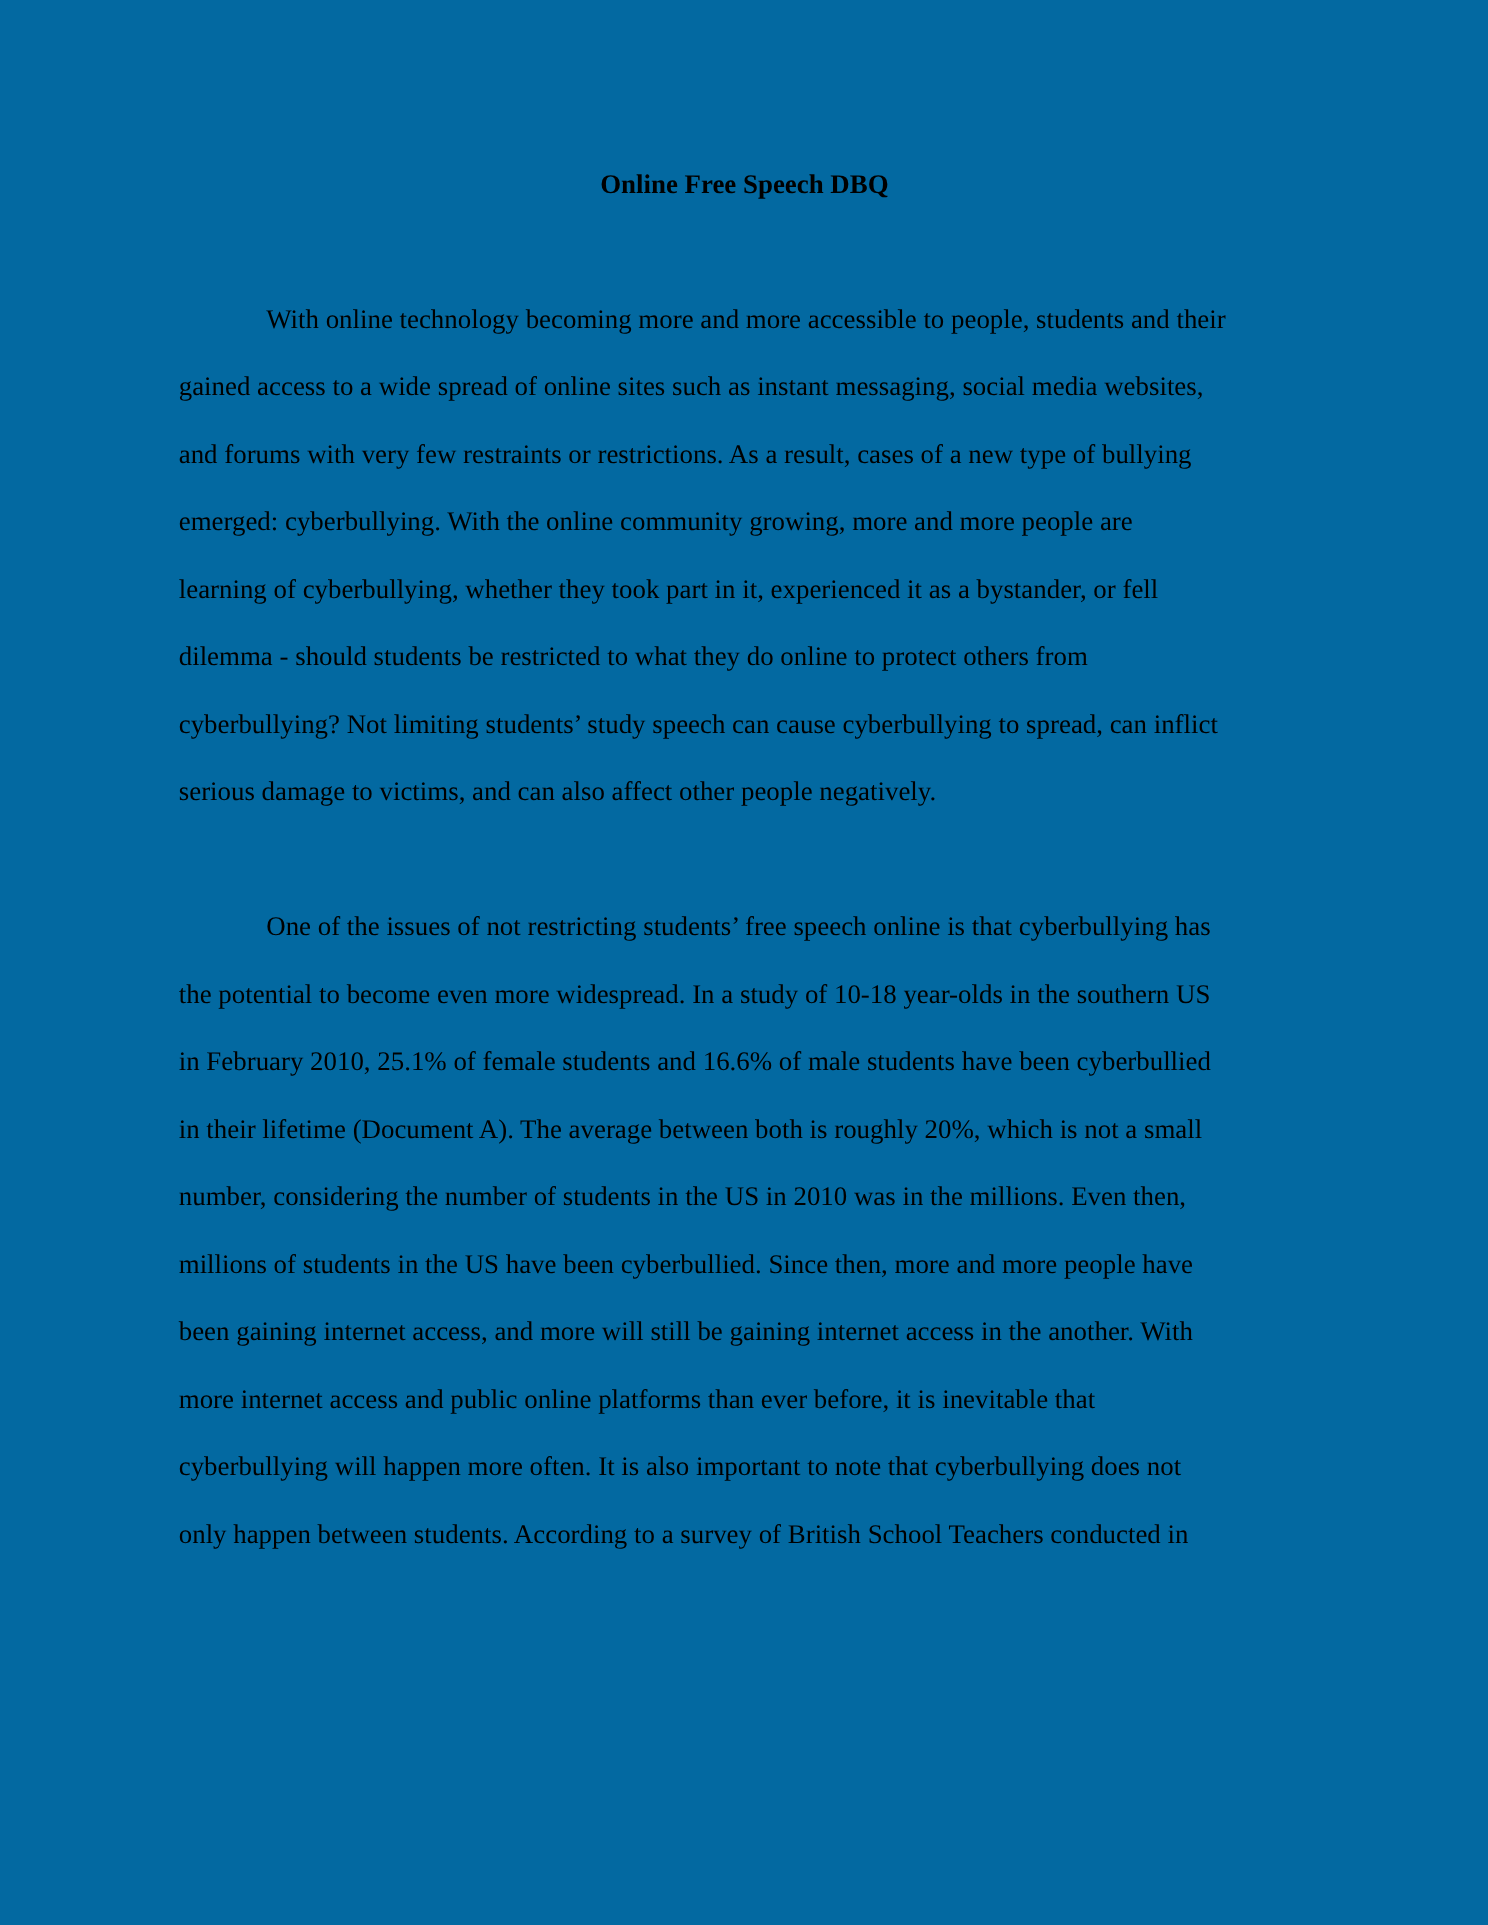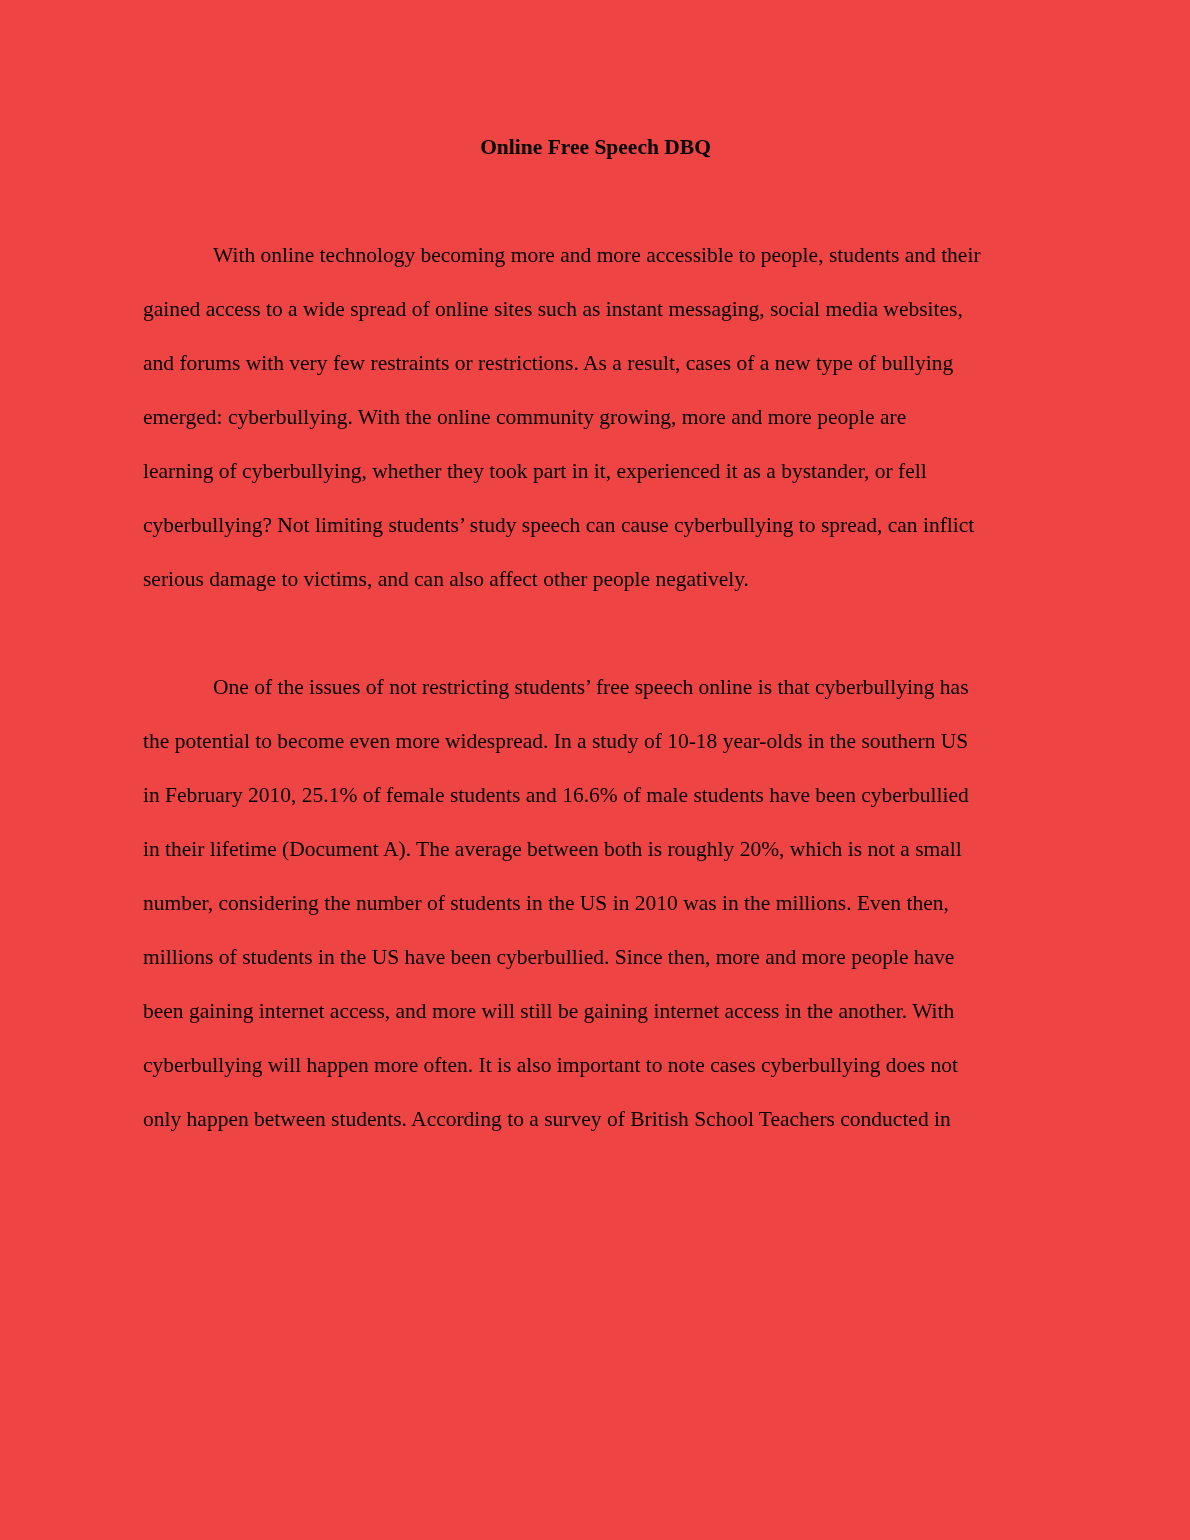--- a/index.html
+++ b/index.html
@@ -4,21 +4,21 @@
 <style>
   html, body {
     margin: 0;
     padding: 0;
     background: #ffffff;
   }
   .page {
     position: relative;
     width: 1190px;
     height: 1540px;
-    background: #ef4444;
+    background: #0369a1;
     box-sizing: border-box;
     padding: 120px 130px 0 143px;
     font-family: "Liberation Serif", "DejaVu Serif", serif;
     font-size: 21.5px;
     color: #000000;
     overflow: hidden;
   }
   .doc-title {
     margin: 0;
     font-size: 21.5px;
@@ -45,29 +45,31 @@
 <div class="page">
 
   <h1 class="doc-title">Online Free Speech DBQ</h1>
 
   <div class="para">
     <div class="line indent">With online technology becoming more and more accessible to people, students and their</div>
     <div class="line">gained access to a wide spread of online sites such as instant messaging, social media websites,</div>
     <div class="line">and forums with very few restraints or restrictions. As a result, cases of a new type of bullying</div>
     <div class="line">emerged: cyberbullying. With the online community growing, more and more people are</div>
     <div class="line">learning of cyberbullying, whether they took part in it, experienced it as a bystander, or fell</div>
+    <div class="line">dilemma - should students be restricted to what they do online to protect others from</div>
     <div class="line">cyberbullying? Not limiting students’ study speech can cause cyberbullying to spread, can inflict</div>
     <div class="line">serious damage to victims, and can also affect other people negatively.</div>
   </div>
 
   <div class="para">
     <div class="line indent">One of the issues of not restricting students’ free speech online is that cyberbullying has</div>
     <div class="line">the potential to become even more widespread. In a study of 10-18 year-olds in the southern US</div>
     <div class="line">in February 2010, 25.1% of female students and 16.6% of male students have been cyberbullied</div>
     <div class="line">in their lifetime (Document A). The average between both is roughly 20%, which is not a small</div>
     <div class="line">number, considering the number of students in the US in 2010 was in the millions. Even then,</div>
     <div class="line">millions of students in the US have been cyberbullied. Since then, more and more people have</div>
     <div class="line">been gaining internet access, and more will still be gaining internet access in the another. With</div>
-    <div class="line">cyberbullying will happen more often. It is also important to note cases cyberbullying does not</div>
+    <div class="line">more internet access and public online platforms than ever before, it is inevitable that</div>
+    <div class="line">cyberbullying will happen more often. It is also important to note that cyberbullying does not</div>
     <div class="line">only happen between students. According to a survey of British School Teachers conducted in</div>
   </div>
 
 </div>
 
 </body></html>

